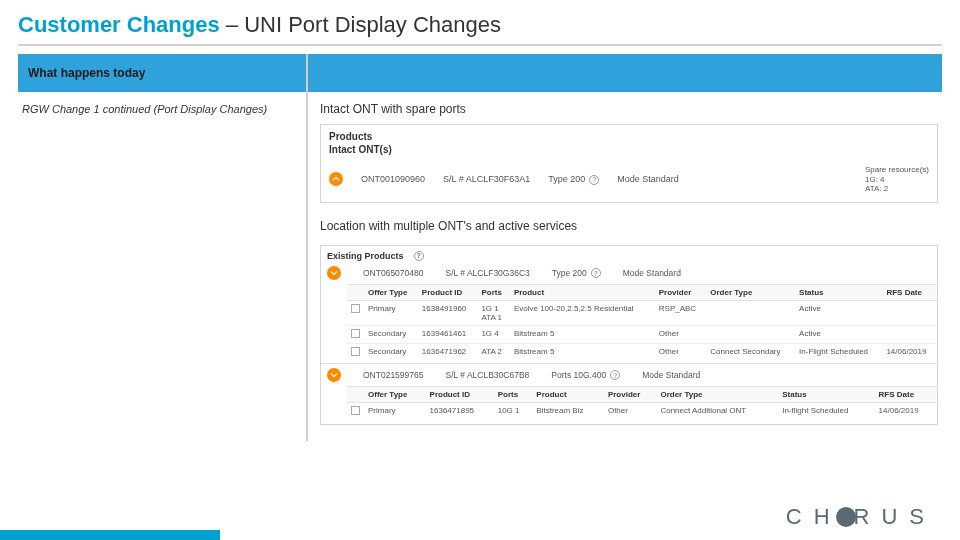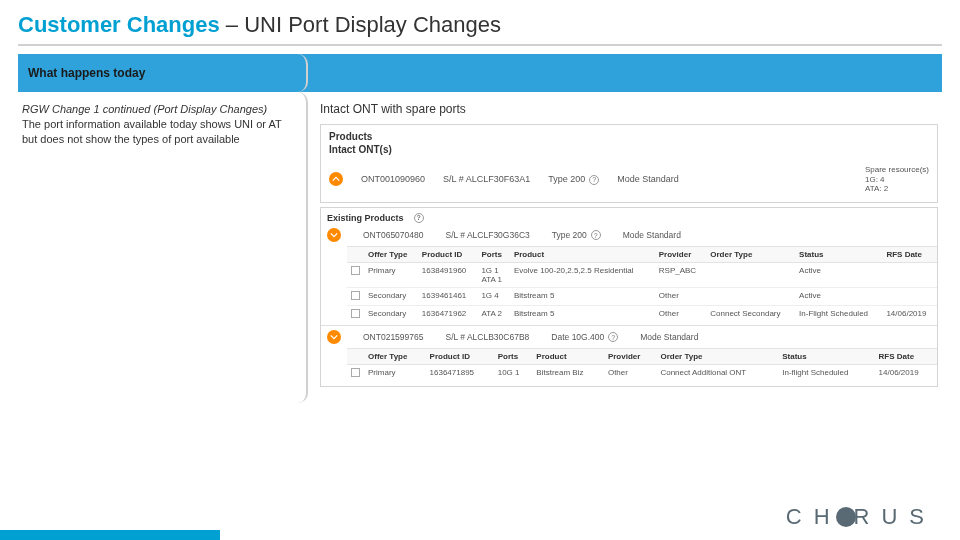--- a/index.html
+++ b/index.html
@@ -4,21 +4,21 @@
 <style>
   * { box-sizing: border-box; margin: 0; padding: 0; }
   html, body { width: 960px; height: 540px; font-family: Arial, Helvetica, sans-serif; background: #fff; color: #333; }
   .slide { width: 960px; height: 540px; position: relative; padding: 12px 18px 0 18px; }
   .title { font-size: 22px; font-weight: bold; color: #00a0d2; padding-bottom: 6px; border-bottom: 2px solid #d0d0d0; margin-bottom: 8px; }
   .title .dash { color: #333; font-weight: normal; }
   .title .sub { color: #333; font-weight: normal; }
   .header-row { display: flex; background: #2fa2dc; color: #1a1a1a; font-weight: bold; font-size: 12px; }
   .header-row .col { padding: 12px 10px; }
   .row2 { display: flex; }
-  .col-left { width: 290px; flex: 0 0 290px; border-right: 2px solid #d0d0d0; border-radius: 10px; }
+  .col-left { width: 290px; flex: 0 0 290px; border-right: 2px solid #d0d0d0; }
   .col-right { flex: 1; }
   .body-left { font-size: 11px; padding: 10px 12px 0 4px; line-height: 1.35; }
   .body-left .hdr { font-style: italic; }
   .body-right { padding: 8px 4px 16px 12px; }
   .sect-title { font-size: 12px; padding: 2px 0 8px 0; }
   .panel { border: 1px solid #d4d4d4; background: #fff; font-size: 9px; color: #555; }
   .panel .p-title { font-weight: bold; font-size: 10px; color: #333; padding: 6px 8px 2px 8px; }
   .panel .p-sub { font-weight: bold; font-size: 10px; color: #333; padding: 0 8px 6px 8px; }
   .ont-row { display: flex; align-items: center; gap: 18px; padding: 4px 8px 8px 8px; }
   .chev { width: 14px; height: 14px; border-radius: 50%; background: #ff8a00; display: inline-flex; align-items: center; justify-content: center; color: #fff; font-size: 9px; line-height: 1; flex: 0 0 14px; }
@@ -50,21 +50,20 @@
   </div>
 
   <div class="header-row">
     <div class="col col-left">What happens today</div>
   </div>
 
   <div class="row2">
     <div class="col-left">
       <div class="body-left">
         <div class="hdr">RGW Change 1 continued (Port Display Changes)</div>
-        <div>The port information available today shows UNI or AT but does not show the types of port available</div>
       </div>
     </div>
 
     <div class="col-right body-right">
       <div class="sect-title">Intact ONT with spare ports</div>
 
       <div class="panel">
         <div class="p-title">Products</div>
         <div class="p-sub">Intact ONT(s)</div>
         <div class="ont-row">
@@ -78,20 +77,21 @@
           <span class="cell"><span>Type 200</span><span class="q">?</span></span>
           <span class="cell">Mode Standard</span>
           <span class="spare">
             <span>Spare resource(s)</span>
             <span>1G: 4</span>
             <span>ATA: 2</span>
           </span>
         </div>
       </div>
 
+      <div class="sect-title" style="margin-top:14px;">Location with multiple ONT's and active services</div>
 
       <div class="panel2">
         <div class="p2-top">
           <span>Existing Products</span>
           <span class="q">?</span>
         </div>
 
         <div class="ont-line">
           <span class="chev">
               <svg viewBox="0 0 10 10">
@@ -159,21 +159,21 @@
         <div class="sep"></div>
 
         <div class="ont-line">
           <span class="chev">
               <svg viewBox="0 0 10 10">
                 <path d="M1 3 L5 7 L9 3" stroke="#fff" stroke-width="1.6" fill="none"></path>
               </svg>
             </span>
           <span>ONT021599765</span>
           <span>S/L # ALCLB30C67B8</span>
-          <span><span>Date 10G.400</span><span class="q">?</span></span>
+          <span><span>Ports 10G.400</span><span class="q">?</span></span>
           <span>Mode Standard</span>
         </div>
 
         <table class="tbl" style="margin-bottom:4px;">
           <tbody>
               <tr>
             <th style="width:14px;"></th>
             <th>Offer Type</th>
             <th>Product ID</th>
             <th>Ports</th>

